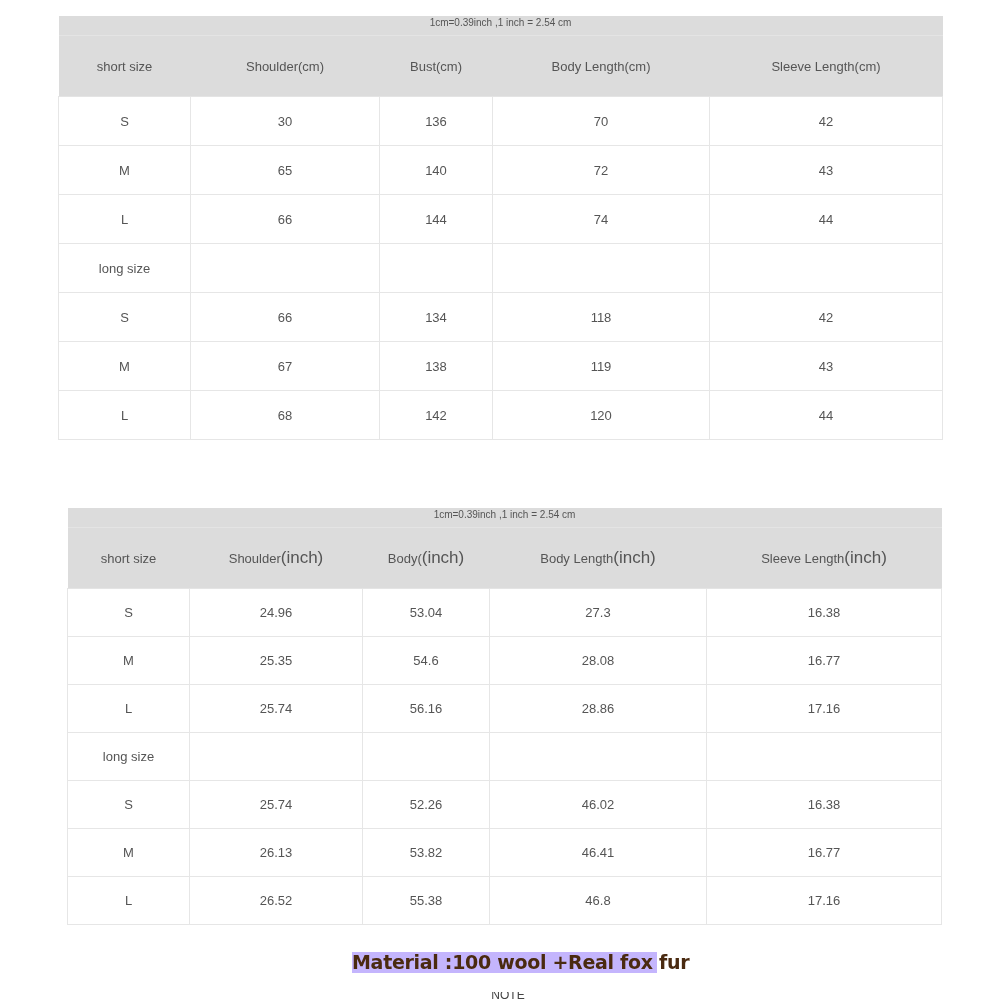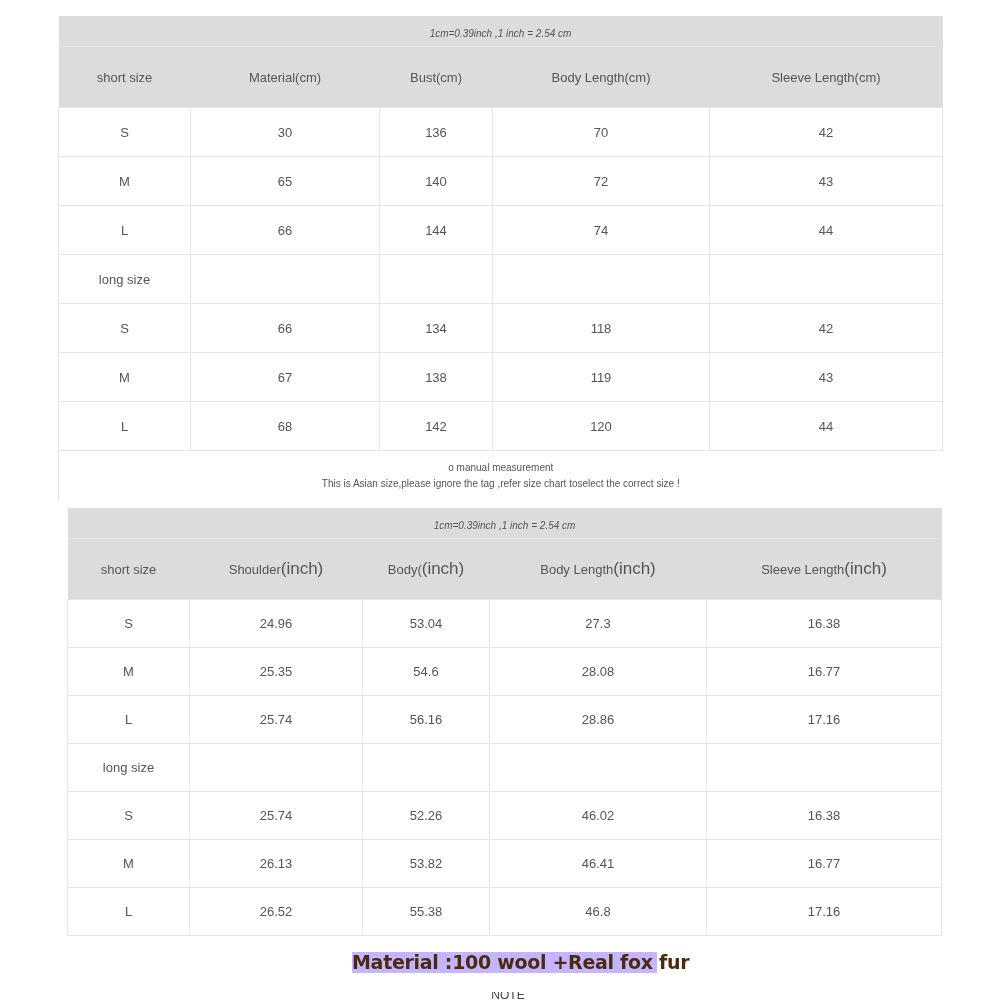--- a/index.html
+++ b/index.html
@@ -23,23 +23,22 @@
   }
   .chart .hdr td {
     background: #dcdcdc;
     border: none;
     border-bottom: 1px solid #e4e4e4;
     color: #555;
   }
   .chart .hdr td.unitnote {
     font-size: 10px;
     vertical-align: top;
-    padding-top: 12px;
+    padding-top: 1px;
     height: 18px;
-    font-style: italic;
   }
   .chart .hdr td.colhead {
     font-size: 13px;
     height: 60px;
     vertical-align: middle;
   }
   .small-unit { font-size: 17px; }
   #t1 { left: 58px; top: 16px; width: 884px; }
   #t2 { left: 67px; top: 508px; width: 874px; }
   #t1 .row td { height: 48px; }
@@ -86,21 +85,21 @@
       <col style="width:113px">
       <col style="width:217px">
       <col style="width:233px">
   </colgroup>
   <tbody>
       <tr class="hdr">
     <td colspan="5" class="unitnote">1cm=0.39inch ,1 inch = 2.54 cm</td>
   </tr>
   <tr class="hdr">
     <td class="colhead">short size</td>
-    <td class="colhead">Material(cm)</td>
+    <td class="colhead">Shoulder(cm)</td>
     <td class="colhead">Bust(cm)</td>
     <td class="colhead">Body Length(cm)</td>
     <td class="colhead">Sleeve Length(cm)</td>
   </tr>
   <tr class="row">
     <td>S</td>
     <td>30</td>
     <td>136</td>
     <td>70</td>
     <td>42</td>
@@ -139,26 +138,20 @@
     <td>138</td>
     <td>119</td>
     <td>43</td>
   </tr>
   <tr class="row">
     <td>L</td>
     <td>68</td>
     <td>142</td>
     <td>120</td>
     <td>44</td>
-  </tr>
-  <tr class="footnote">
-    <td colspan="5" style="border-right:none;">
-      <div>o manual measurement</div>
-      <div>This is Asian size,please ignore the tag ,refer size chart toselect the correct size !</div>
-    </td>
   </tr>
 </tbody>
   </table>
 
 <table id="t2" class="chart">
   <colgroup>
     <col style="width:122px">
       <col style="width:173px">
       <col style="width:127px">
       <col style="width:217px">

